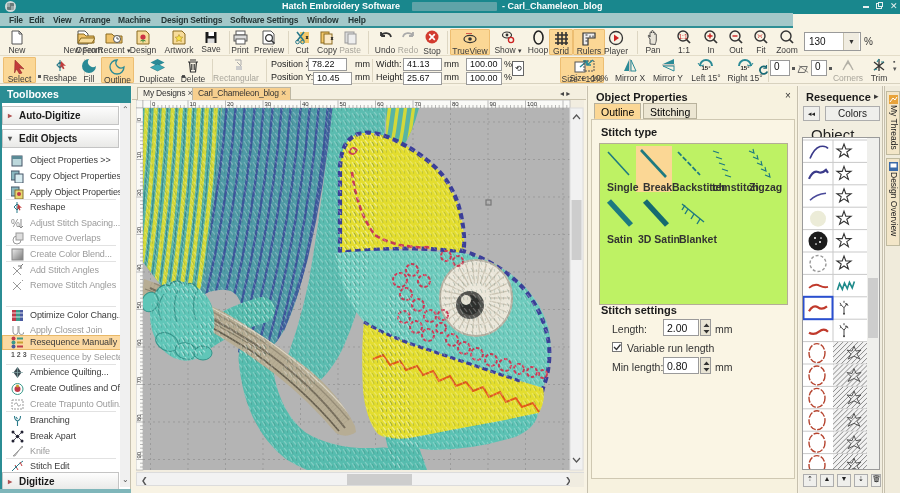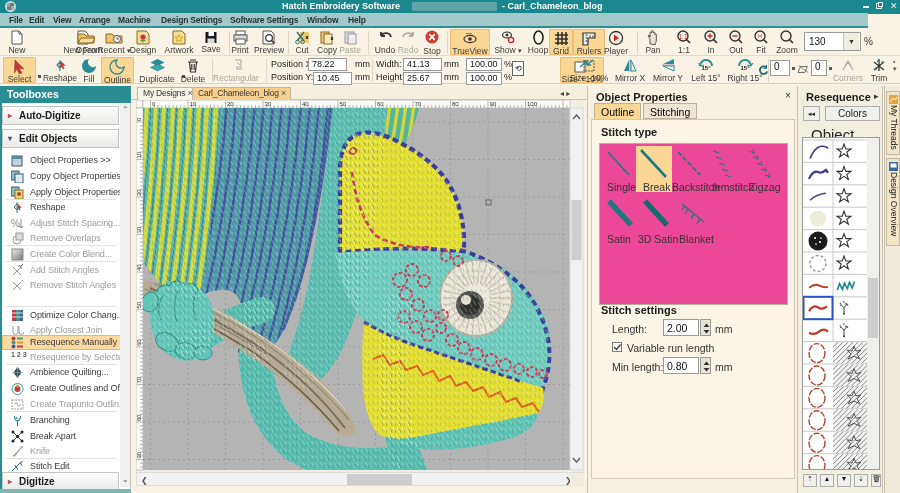--- a/index.html
+++ b/index.html
@@ -1,21 +1,21 @@
 <!DOCTYPE html>
 <html><head>
 <meta charset="utf-8">
 <style>
 * { margin:0; padding:0; box-sizing:border-box; }
 html,body { width:900px; height:493px; overflow:hidden; font-family:"Liberation Sans",sans-serif; }
 #app { position:relative; width:900px; height:493px; background:#f8f3e4; }
 .abs { position:absolute; }
 
 #titlebar { position:absolute; left:0; top:0; width:900px; height:14px; background:#19878d; color:#fff; font-size:9px; font-weight:bold; }
-#menubar { position:absolute; left:0; top:13px; width:868px; height:15px; background:#a3c8c9; border-bottom:2px solid #2e8f95; }
+#menubar { position:absolute; left:0; top:13px; width:793px; height:15px; background:#a3c8c9; border-bottom:2px solid #2e8f95; }
 .menuitem { position:absolute; top:1px; font-size:8.5px; font-weight:bold; color:#243636; line-height:13px; letter-spacing:-0.2px; }
 
 #tb1 { position:absolute; left:0; top:28px; width:900px; height:28px; background:#f8f3e4; border-bottom:1px solid #e3dcc8; }
 #tb2 { position:absolute; left:0; top:56px; width:900px; height:28px; background:#f8f3e4; border-bottom:1px solid #d8d2bf; }
 .tbtn { position:absolute; top:1px; height:26px; text-align:center; color:#3a3a3a; font-size:8.5px; }
 .tbtn svg { display:block; margin:1px auto 0 auto; }
 .tbtn .lbl { display:block; margin-top:0px; white-space:nowrap; }
 .hl { background:#fbd795; border:1px solid #edbe72; border-radius:1px; }
 .gray { color:#a8a59b; }
 .vsep { position:absolute; top:3px; width:1px; height:23px; background:#ddd6c2; }
@@ -36,21 +36,21 @@
 .ctab { position:absolute; top:1px; height:25px; font-size:8.5px; letter-spacing:-0.2px; color:#333; border:1px solid #bdb7a3; border-bottom:none; padding:0px 4px 0 5px; background:#f7f3e6; }
 .ctab.active { background:#f7cf8e; }
 #chsb { position:absolute; left:4px; top:386px; width:448px; height:14px; background:#f2f2f2; border:1px solid #dcdcdc; }
 .sbarrow { position:absolute; color:#555; font-size:8px; }
 
 #objprops { position:absolute; left:587px; top:86px; width:211px; height:407px; background:#f7f2df; border-left:1px solid #c6c0ae; border-right:1px solid #c6c0ae; }
 #opHead { position:absolute; left:8px; top:5px; font-size:11px; font-weight:bold; color:#1a1a1a; }
 .optab { position:absolute; top:17px; height:16px; font-size:10.5px; padding:2px 6px 0 6px; border:1px solid #b8b29c; }
 #opBody { position:absolute; left:3px; top:33px; width:204px; height:360px; background:#faf5e4; border:1px solid #cfc8b2; }
 .opLbl { font-size:11px; font-weight:bold; color:#1a1a1a; position:absolute; }
-#stitchBox { position:absolute; left:7px; top:23px; width:189px; height:162px; background:#ec4899; border:1px solid #b4ad97; }
+#stitchBox { position:absolute; left:7px; top:23px; width:189px; height:162px; background:#bef264; border:1px solid #b4ad97;font-weight:bold; }
 .stLbl { position:absolute; font-size:10.5px; color:#333; }
 .field { position:absolute; background:#fff; border:1px solid #9a9a9a; font-size:10.5px; color:#111; padding-left:3px; }
 .spin { position:absolute; width:11px; height:17px; background:#e8e4d4; border:1px solid #9a9a9a; }
 
 #reseq { position:absolute; left:799px; top:86px; width:84px; height:407px; background:#f2eee0; border-right:1px solid #c6c0ae; }
 #rsList { position:absolute; left:3px; top:51px; width:78px; height:333px; background:#fff; border:1px solid #9a9a9a; }
 
 #sidetabs { position:absolute; left:884px; top:86px; width:16px; height:407px; background:#f0ebdb; border-left:1px solid #c6c0ae; }
 .vtab { position:absolute; left:1px; width:14px; background:#f3e6c8; border:1px solid #c0ba9f; font-size:8.5px; color:#222; writing-mode:vertical-rl; overflow:hidden; }
 </style>

